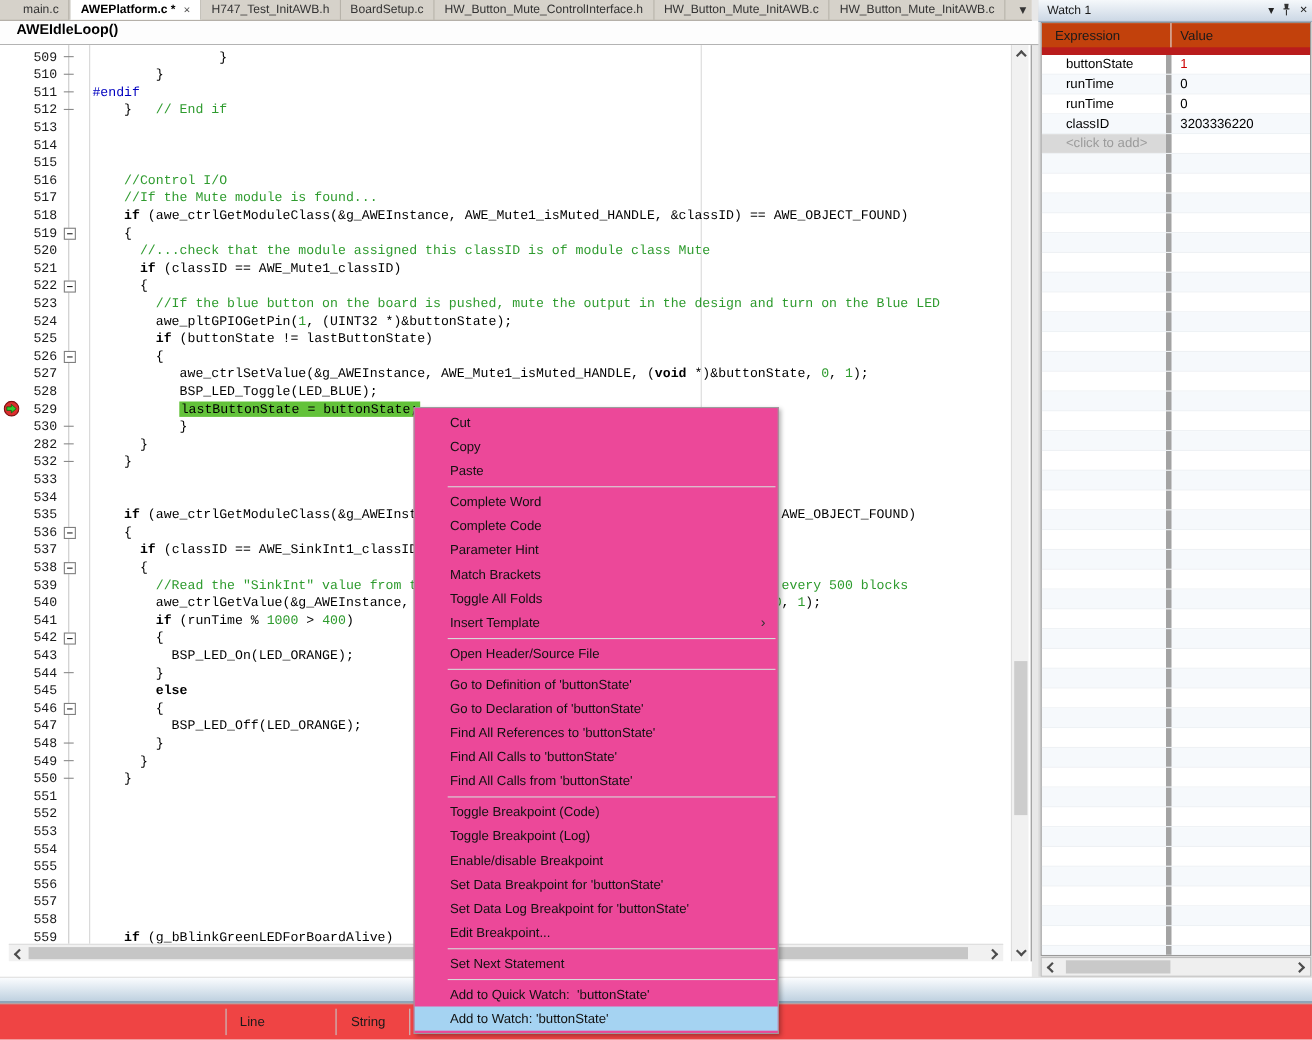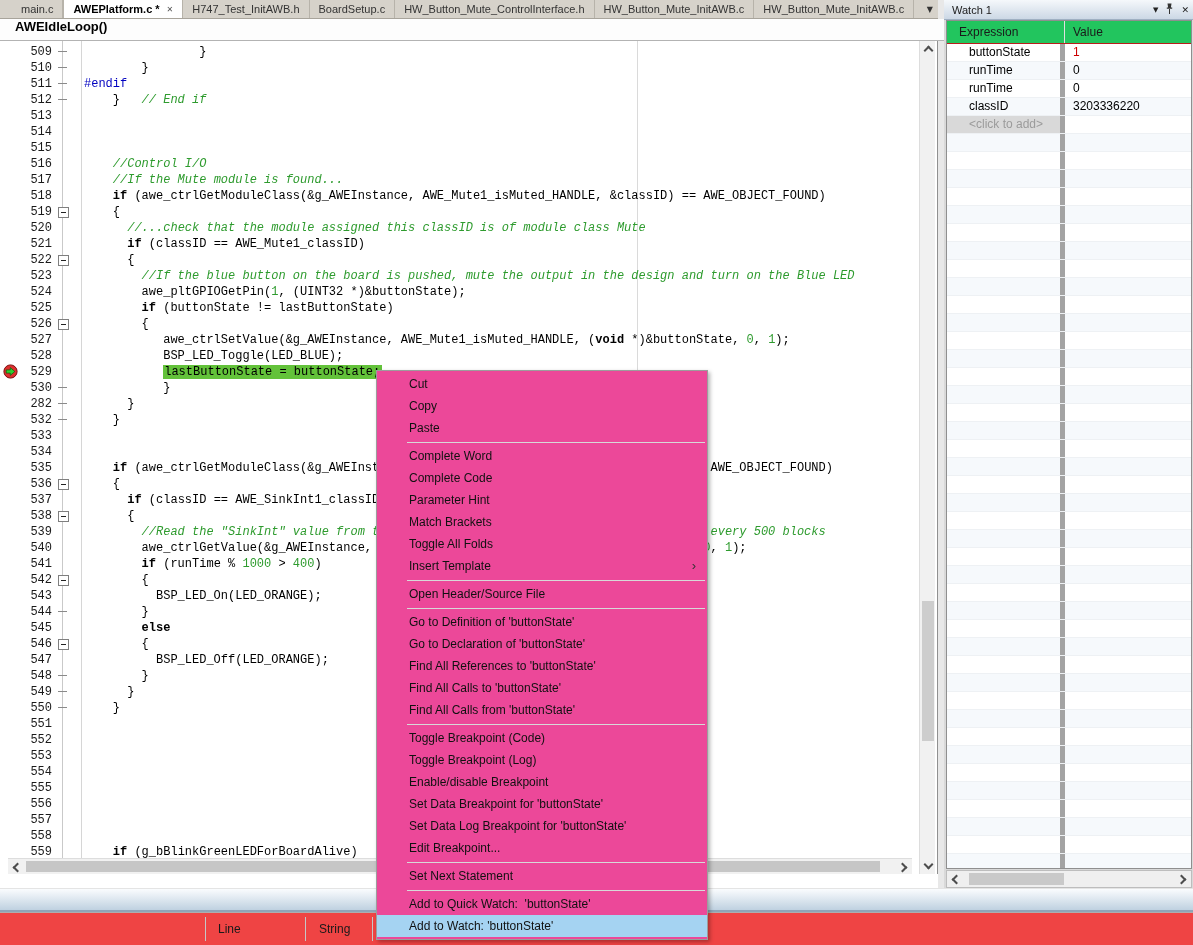--- a/index.html
+++ b/index.html
@@ -26,21 +26,21 @@
   .guide-line{position:absolute;left:637px;top:0;bottom:16px;width:1px;background:#dadada}
   .code-lines{position:absolute;left:0;top:0;width:919px;height:817px;overflow:hidden;padding-top:3px;box-sizing:border-box}
   .code-line{display:flex;height:16px;line-height:16px;font-family:"Liberation Mono",monospace;font-size:12px;position:relative}
   .lnum{width:52px;padding-right:4px;text-align:right;color:#1a1a1a;flex:none}
   .fold{width:28px;flex:none;position:relative}
   .fbox{position:absolute;left:2px;top:3px;width:9px;height:9px;border:1px solid #7f7f7f;background:#fff;box-sizing:content-box}
   .fbox::after{content:"";position:absolute;left:2px;right:2px;top:4px;border-top:1px solid #222}
   .ftick{position:absolute;left:2px;top:7px;width:9px;border-top:1px solid #8a8a8a}
   .codetext{white-space:pre;flex:none;color:#000}
   .seg-k{font-weight:bold}
-  .seg-c{color:#2e9b2e;font-style:italic}
+  .seg-c{color:#2e9b2e;}
   .seg-n{color:#2e9b2e}
   .seg-d{color:#0000c0}
   .seg-h{padding:0 2px 0 1px}
   .bp{position:absolute;left:3px;top:0;width:15px;height:15px}
   
   .vscroll{position:absolute;left:919px;top:0;width:16px;height:833px;background:#f1f1f1;border-left:1px solid #ddd;box-sizing:border-box}
   .vscroll .thumb{position:absolute;left:2px;width:12px;top:560px;height:140px;background:#cdcdcd}
   .hscroll{position:absolute;left:8px;top:817px;width:904px;height:16px;background:#f1f1f1;border-top:1px solid #ddd;box-sizing:border-box}
   .hscroll .thumb{position:absolute;left:18px;top:2px;height:11px;width:854px;background:#c6c6c6}
   .sbtn{position:absolute;width:16px;height:16px;display:flex;align-items:center;justify-content:center}
@@ -48,21 +48,21 @@
   .chev.up{transform:rotate(-135deg);margin-top:3px}
   .chev.down{transform:rotate(45deg);margin-bottom:3px}
   .chev.left{transform:rotate(135deg);margin-left:3px}
   .chev.right{transform:rotate(-45deg);margin-right:3px}
   
   .watch{position:absolute;left:944px;top:0;width:249px;height:888px;background:#d9d9d9}
   .watch-title{position:absolute;left:0;top:0;right:0;height:20px;background:linear-gradient(#f5f8fb,#ccd8e5);border-bottom:1px solid #9fb0c2;display:flex;align-items:center;font-size:11px;color:#1a1a1a;padding-left:8px;box-sizing:border-box}
   .watch-title .wicons{position:absolute;right:4px;top:0;height:20px;display:flex;align-items:center;gap:7px}
   .wicon{font-size:9px;color:#222;font-family:"DejaVu Sans",sans-serif;line-height:1}
   .watch-body{position:absolute;left:2px;top:20px;right:1px;bottom:19px;background:#fff;border:1px solid #8f8f8f;overflow:hidden;box-sizing:border-box}
-  .whead{display:flex;height:22px;line-height:22px;border-bottom:1px solid #b91c1c;background:#22c55e;font-size:12px;color:#1a1a1a}
+  .whead{display:flex;height:22px;line-height:22px;border-bottom:7px solid #b91c1c;background:#c2410c;font-size:12px;color:#1a1a1a}
   .whead .c1{width:118px;padding-left:12px;border-right:1px solid #e0e0e0;box-sizing:border-box}
   .whead .c2{flex:1;padding-left:8px}
   .wrow{display:flex;height:17px;line-height:17px;font-size:12px;color:#000;border-bottom:1px solid #eef1f4;background:#fff}
   .wrow.alt{background:#f6f9fc}
   .wexp{width:118px;padding-left:22px;border-right:5px solid #a3a3a3;box-sizing:border-box;white-space:nowrap;overflow:hidden}
   .wval{flex:1;padding-left:8px;white-space:nowrap;overflow:hidden}
   .wexp.addcell{background:#d9d9d9;color:#9b9b9b}
   .watch-hscroll{position:absolute;left:2px;right:1px;bottom:0;height:18px;background:#efefef;border:1px solid #bdbdbd;box-sizing:border-box}
   .watch-hscroll .thumb{position:absolute;left:22px;top:2px;height:12px;width:95px;background:#c9c9c9}
   

